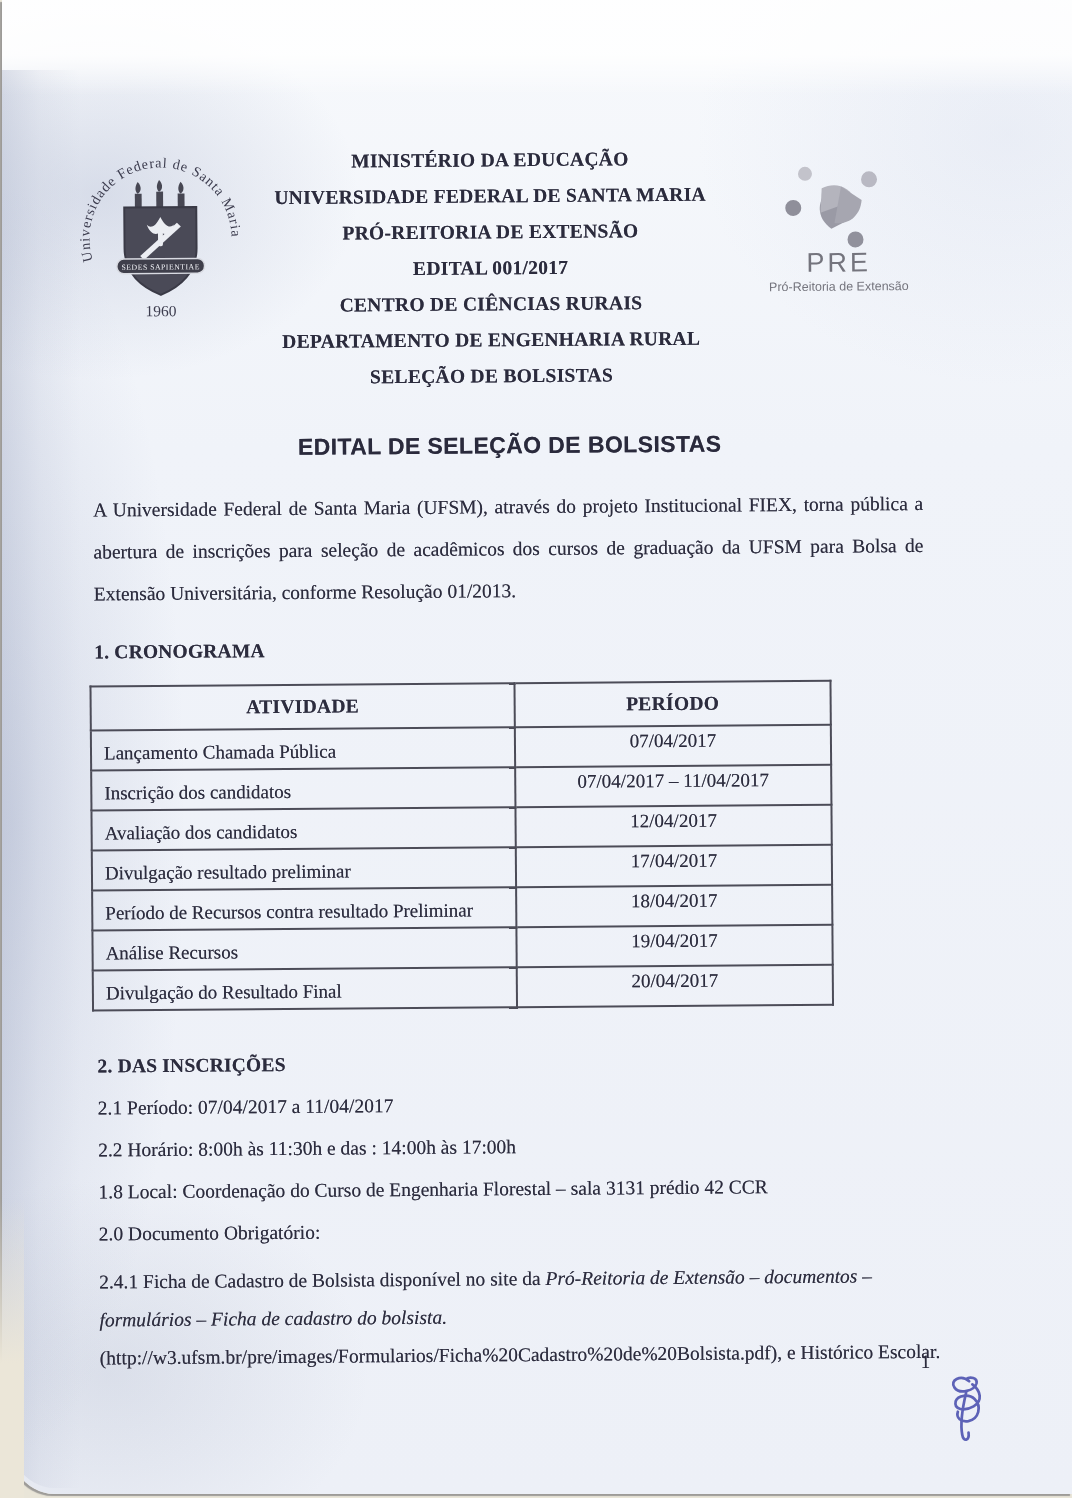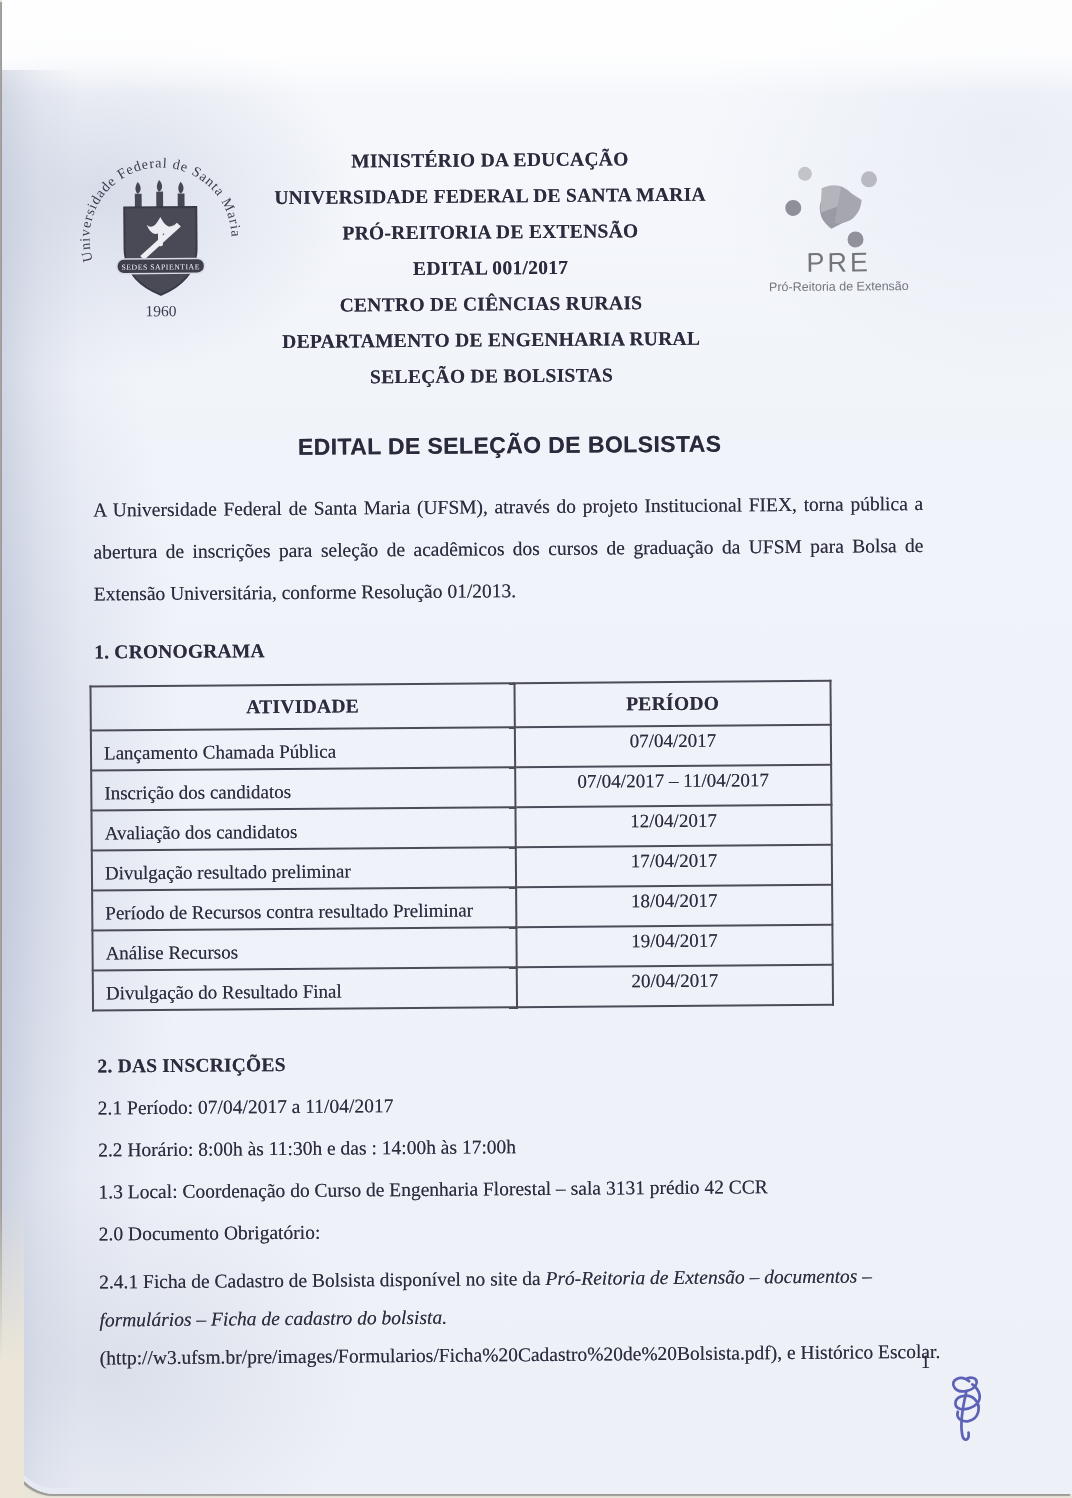--- a/index.html
+++ b/index.html
@@ -220,21 +220,21 @@
 
   <div class="item">
     <span class="num">2.1</span>
     <span>Período: 07/04/2017 a 11/04/2017</span>
   </div>
   <div class="item">
     <span class="num">2.2</span>
     <span>Horário: 8:00h às 11:30h e das : 14:00h às 17:00h</span>
   </div>
   <div class="item">
-    <span class="num">1.3</span>
+    <span class="num">1.8</span>
     <span>Local: Coordenação do Curso de Engenharia Florestal – sala 3131 prédio 42 CCR</span>
   </div>
   <div class="item">
     <span class="num">2.0</span>
     <span>Documento Obrigatório:</span>
   </div>
 
   <div class="item-241">
     <span>2.4.1</span>
     <span>Ficha de Cadastro de Bolsista disponível no site da</span>

